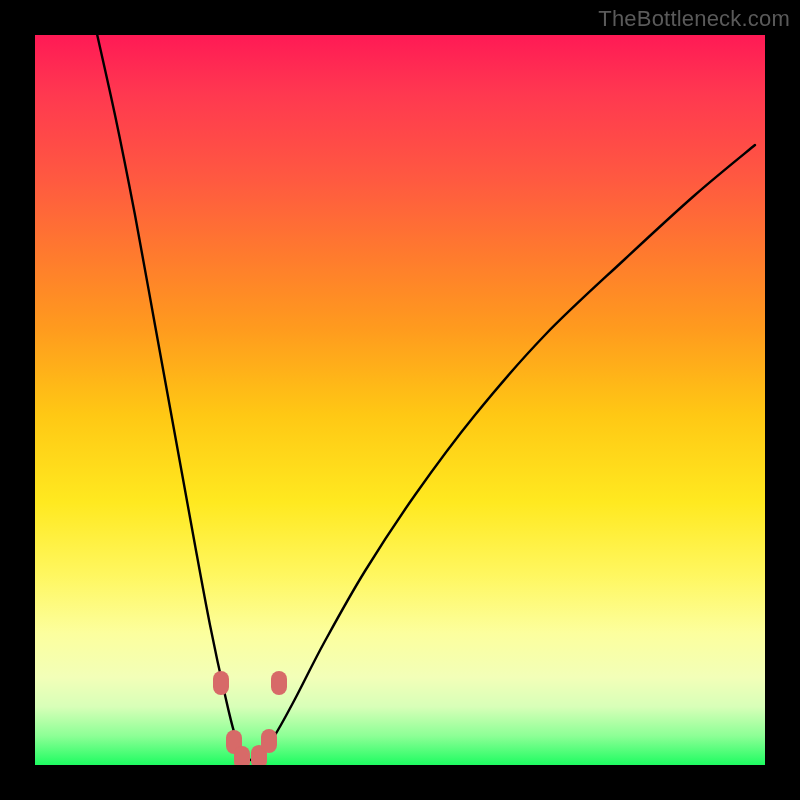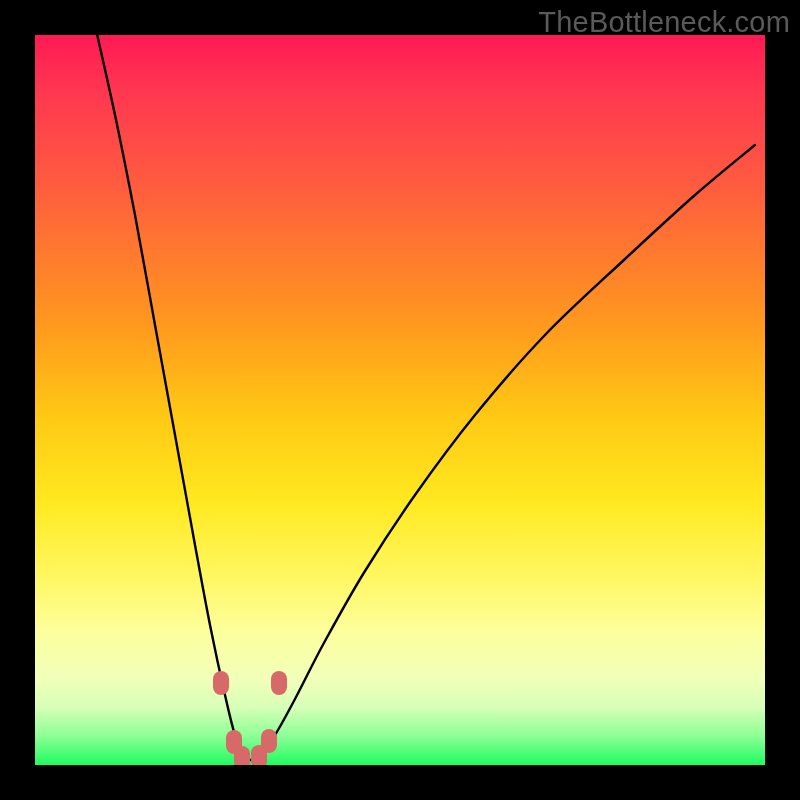--- a/index.html
+++ b/index.html
@@ -17,21 +17,21 @@
       #fff760 74%,
       #fcff9e 82%,
       #f2ffb8 88%,
       #d8ffb8 92%,
       #8dff96 96%,
       #1efc61 100%);
   }
   .curve{position:absolute;inset:0}
   .dots{position:absolute;inset:0}
   .dot{position:absolute;width:16px;height:24px;border-radius:9px;background:#d76a68;transform:translate(-50%,-50%)}
-  .watermark{position:absolute;top:6px;right:10px;color:#5a5a5a;font-size:29px;font-weight:500;letter-spacing:.2px}
+  .watermark{position:absolute;top:6px;right:10px;color:#5a5a5a;font-size:22px;font-weight:500;letter-spacing:.2px}
 </style>
 </head>
 <body>
 
 <div class="stage">
   <div class="watermark">TheBottleneck.com</div>
 
   <div class="plot">
     <div class="gradient"></div>
 

